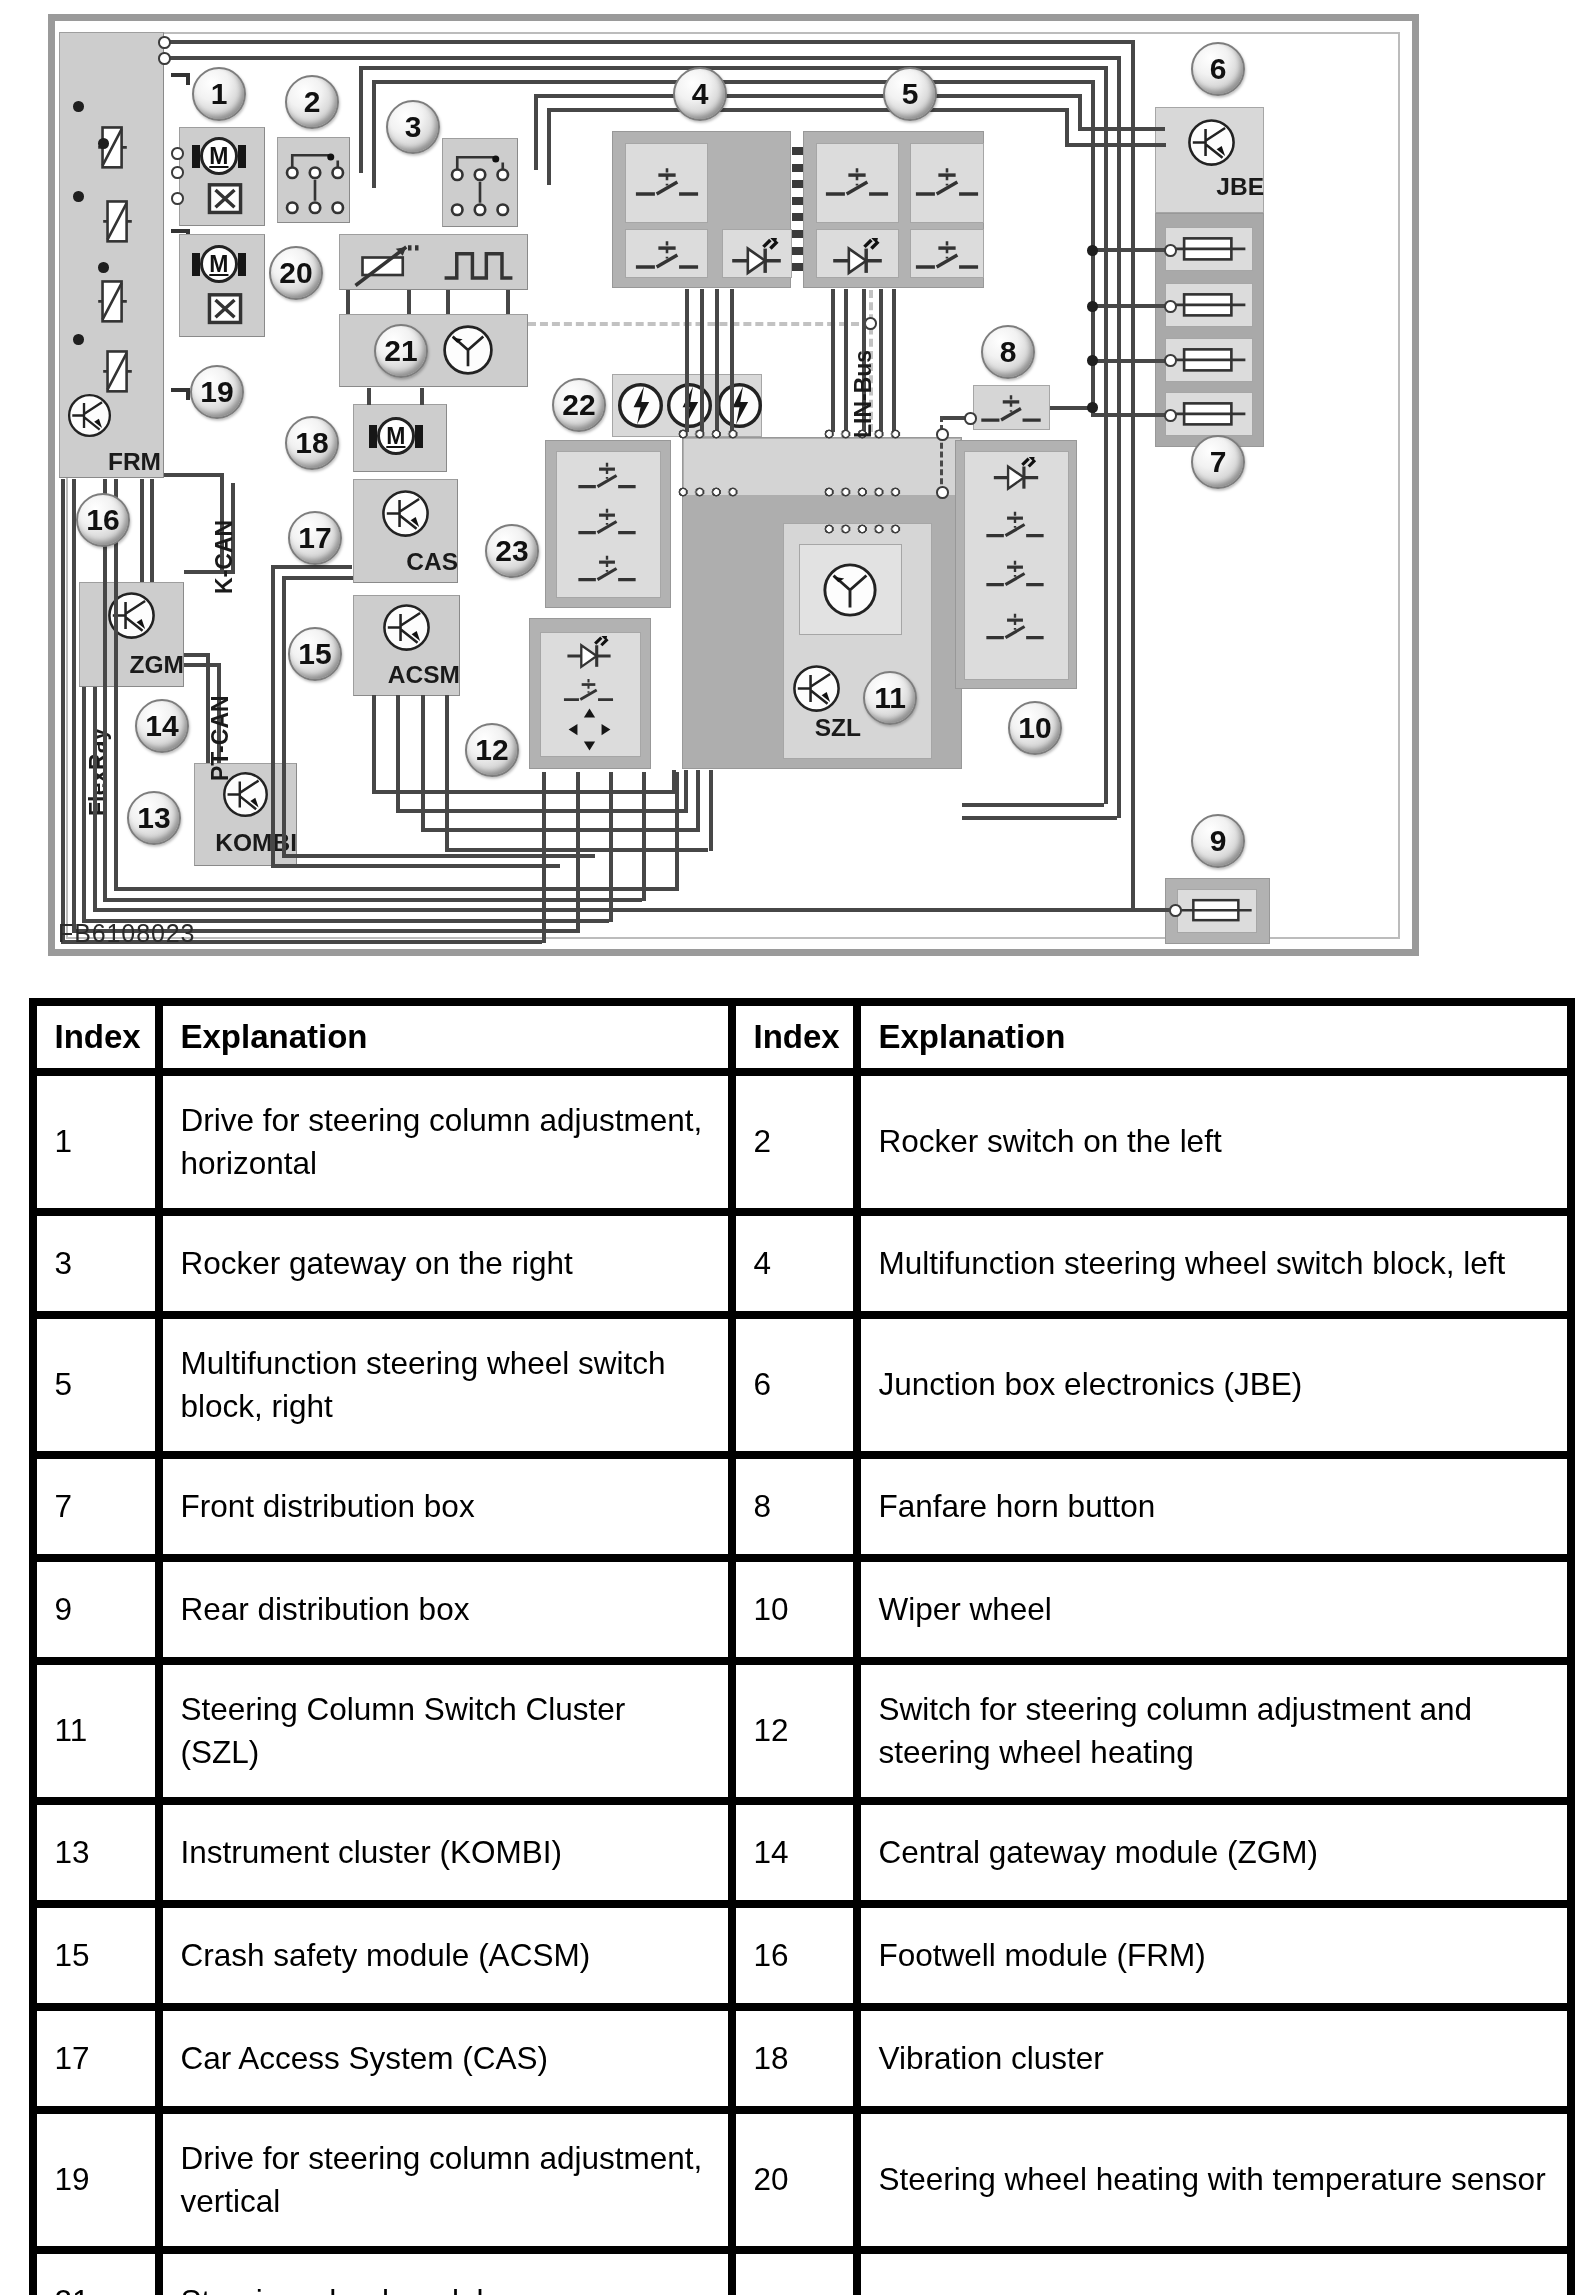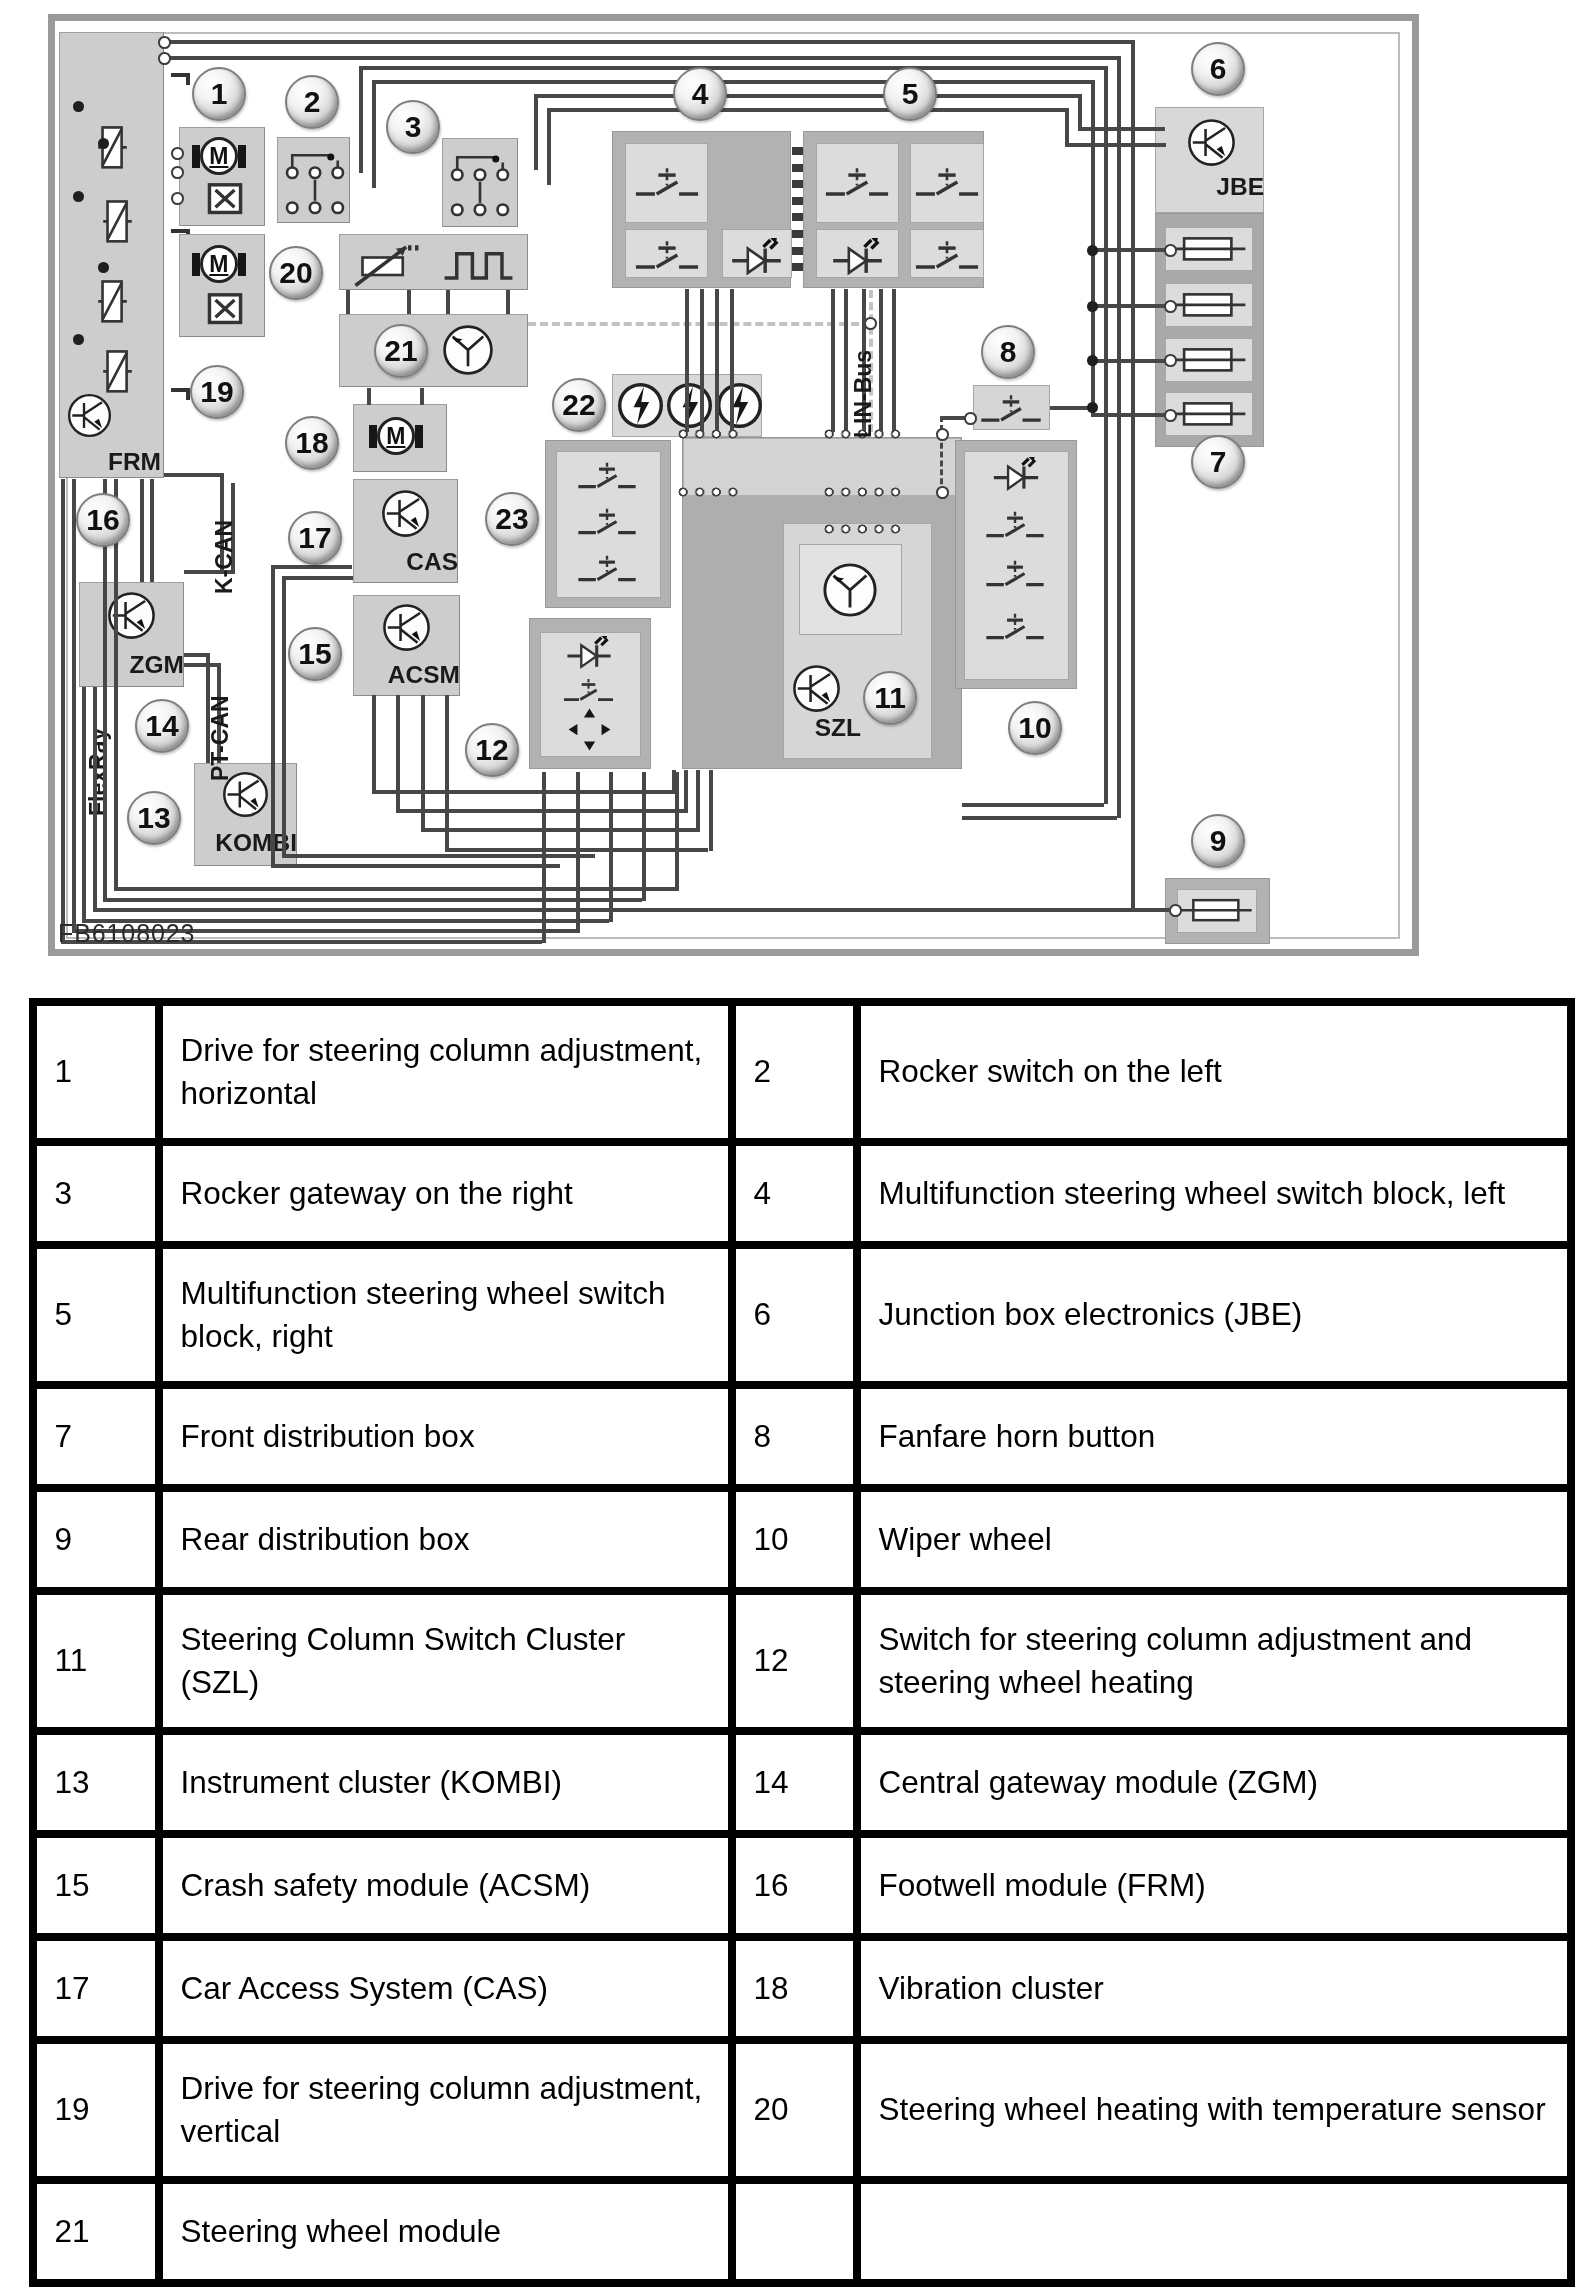--- a/index.html
+++ b/index.html
@@ -489,33 +489,39 @@
   <div class="co" style="left:127px;top:791px;">13</div>
   <div class="co" style="left:135px;top:699px;">14</div>
   <div class="co" style="left:288px;top:627px;">15</div>
   <div class="co" style="left:76px;top:493px;">16</div>
   <div class="co" style="left:288px;top:511px;">17</div>
   <div class="co" style="left:285px;top:416px;">18</div>
   <div class="co" style="left:190px;top:365px;">19</div>
   <div class="co" style="left:269px;top:246px;">20</div>
   <div class="co" style="left:374px;top:324px;">21</div>
   <div class="co" style="left:552px;top:378px;">22</div>
-  <div class="co" style="left:485px;top:492px;">23</div>
+  <div class="co" style="left:485px;top:524px;">23</div>
 
   <div class="figid" style="left:58px;top:919px;">FB6108023</div>
 </div>
 
 <table class="legend">
   <colgroup>
       <col class="c-idx">
       <col class="c-ex1">
       <col class="c-idx2">
       <col class="c-ex2">
     </colgroup>
   <tbody>
+      <tr>
+    <th>Index</th>
+    <th>Explanation</th>
+    <th>Index</th>
+    <th>Explanation</th>
+  </tr>
   <tr class="r-tall">
     <td>1</td>
     <td>Drive for steering column adjustment, horizontal</td>
     <td>2</td>
     <td>Rocker switch on the left</td>
   </tr>
   <tr class="r-std">
     <td>3</td>
     <td>Rocker gateway on the right</td>
     <td>4</td>

